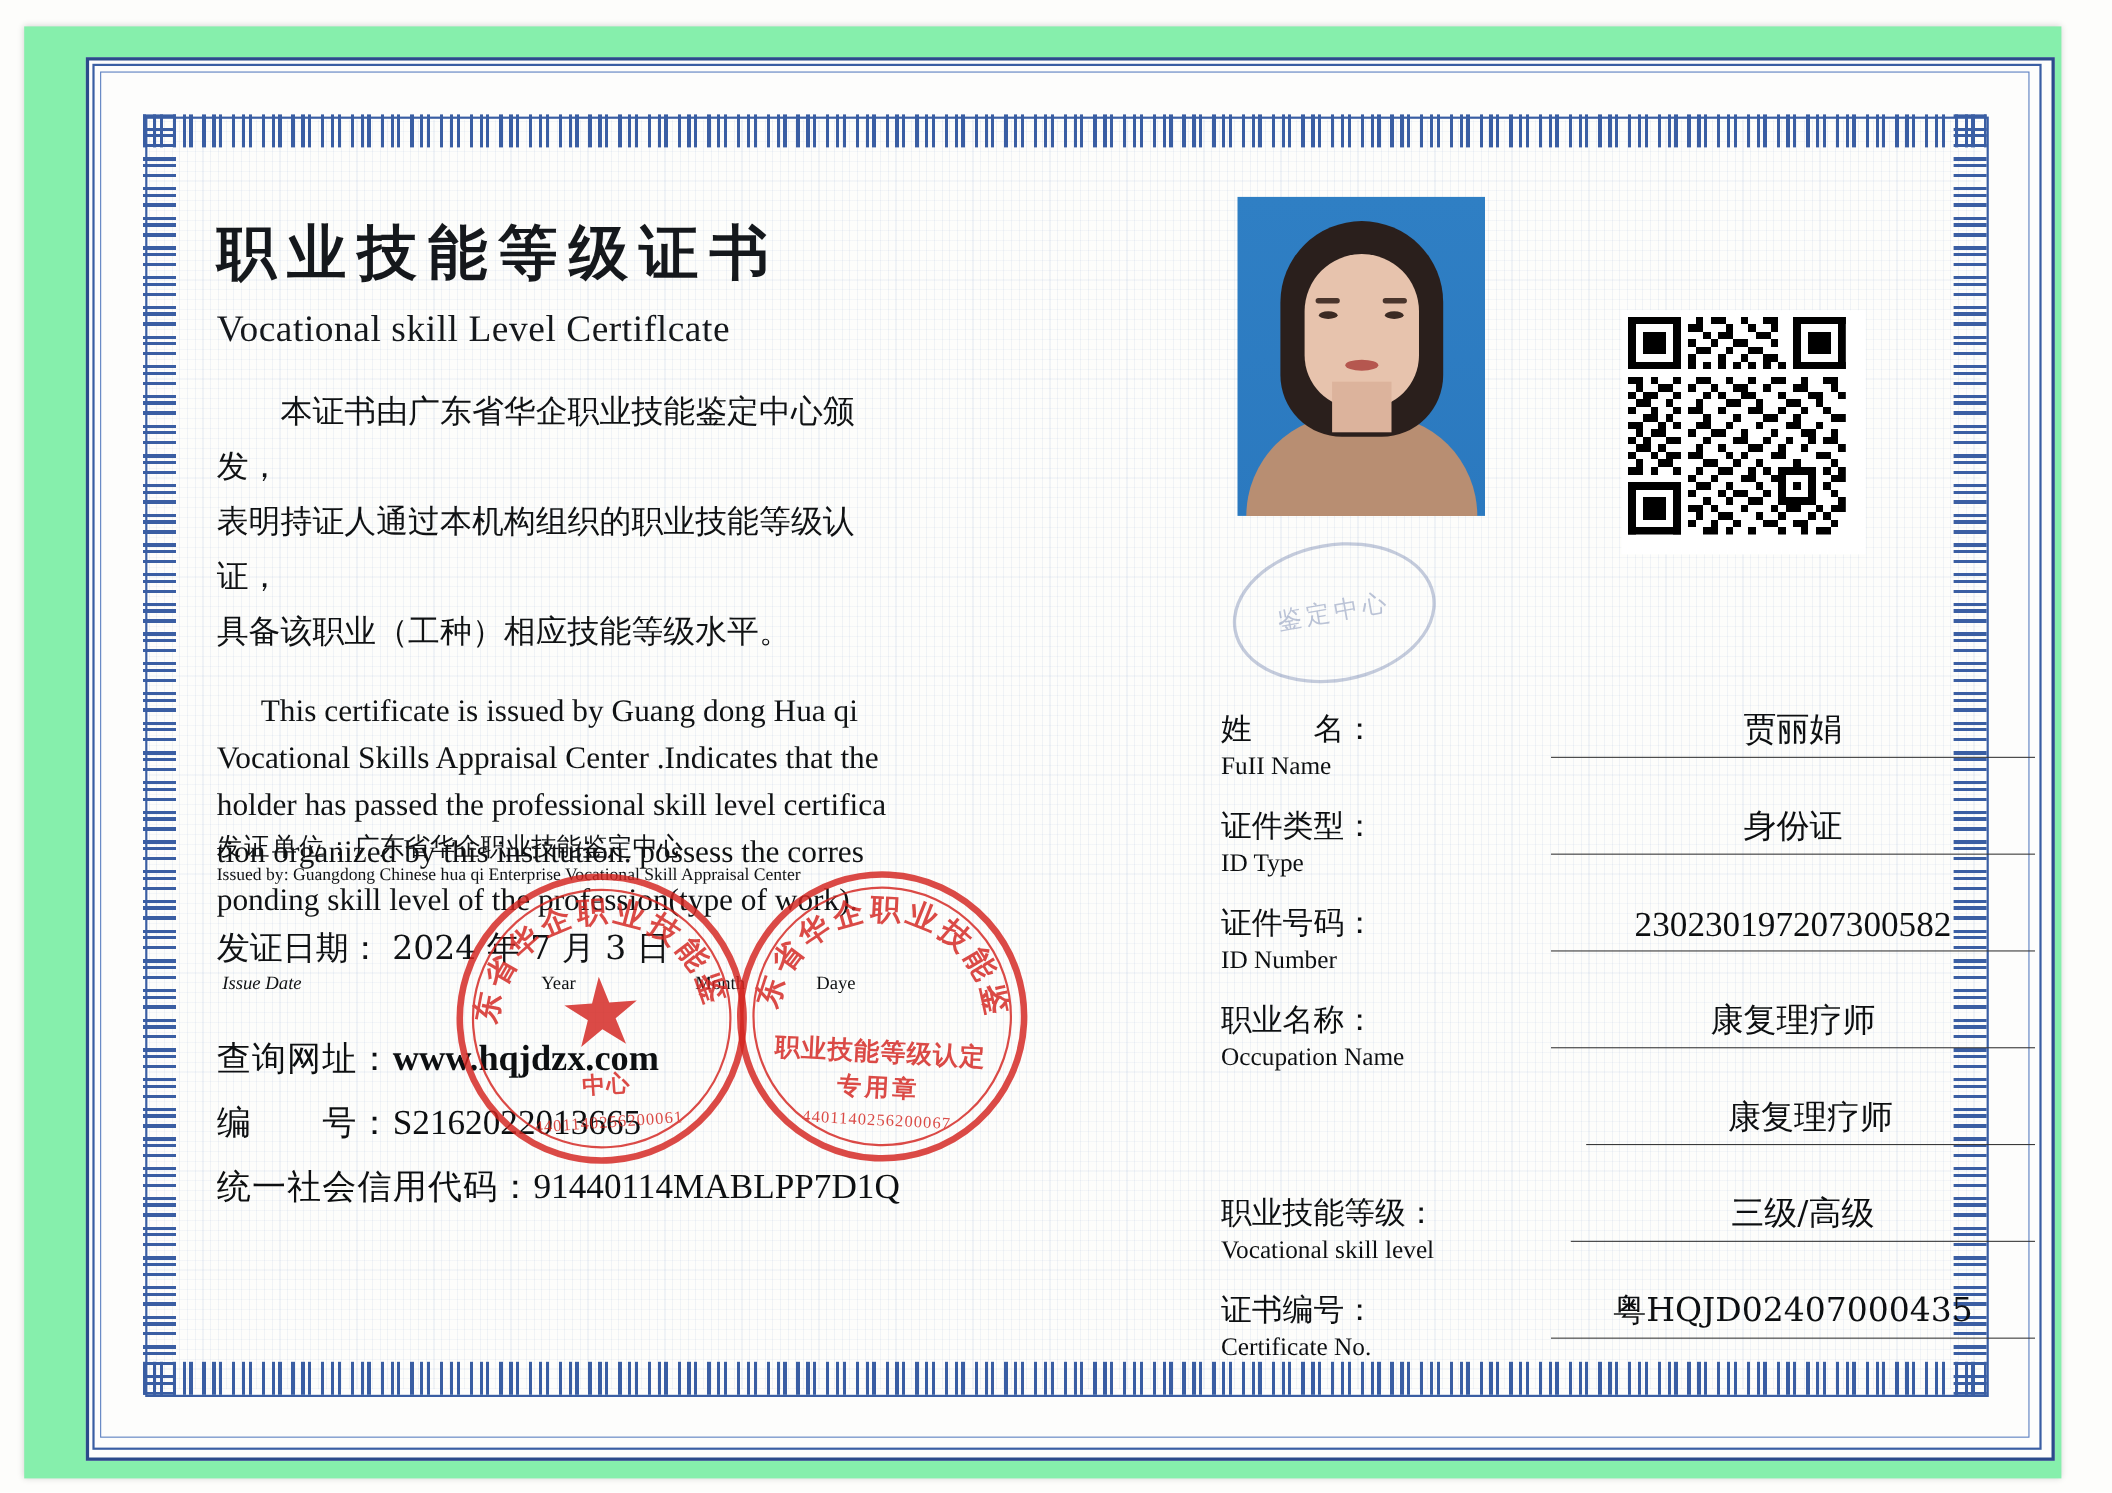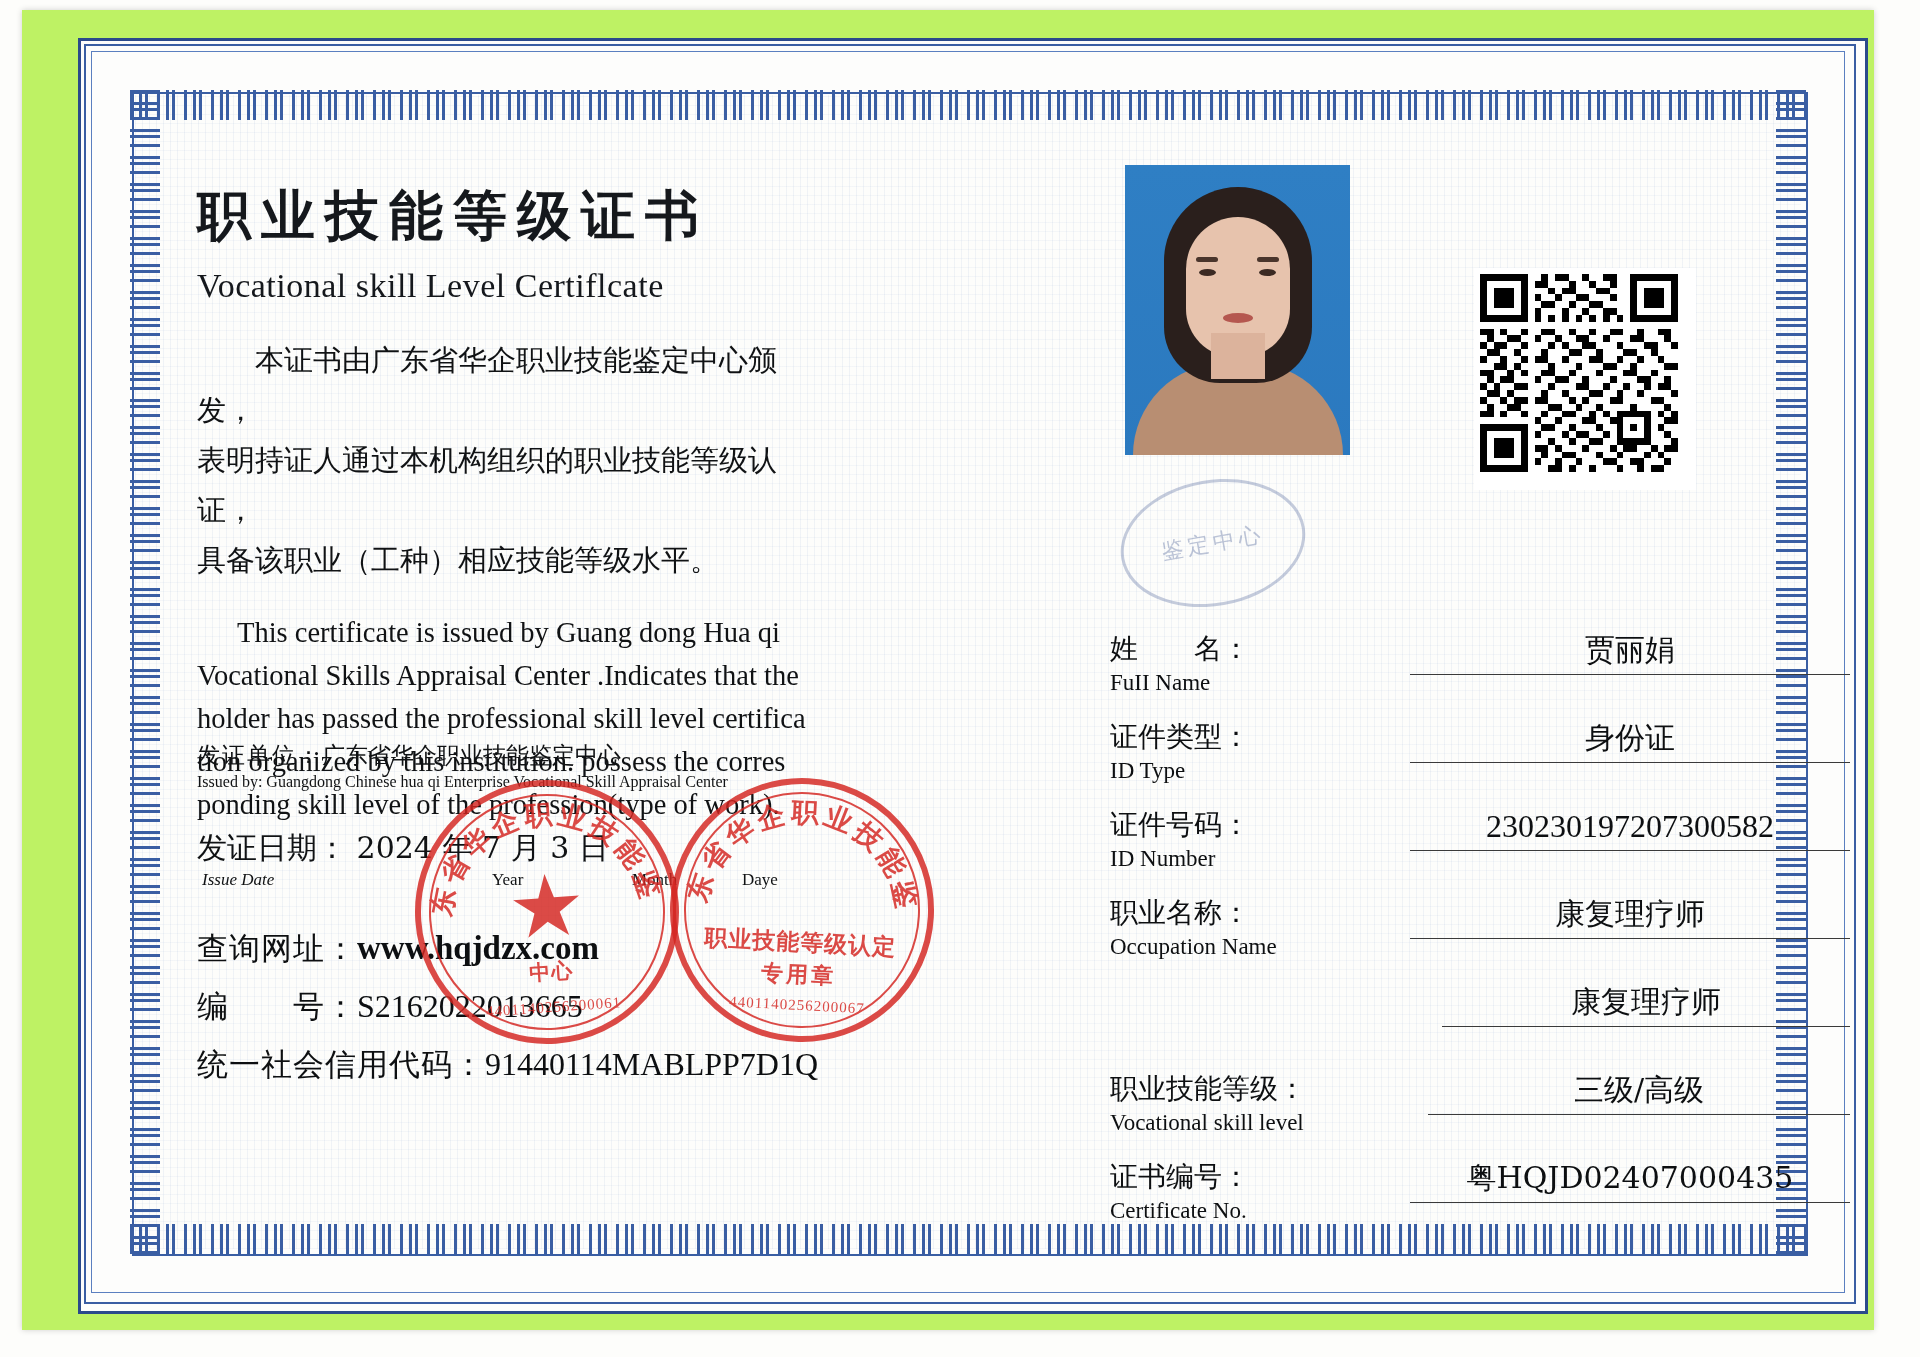--- a/index.html
+++ b/index.html
@@ -16,24 +16,24 @@
     position: relative;
     width: 1920px;
     height: 1357px;
     background: #fdfdfb;
   }
 
   
   .paper {
     position: absolute;
     left: 22px;
-    top: 10px;
+    top: 24px;
     width: 1852px;
     height: 1320px;
-    background: #bef264;
+    background: #86efac;
     box-shadow: 0 0 6px rgba(0,0,0,0.18);
   }
 
   .border-outer {
     position: absolute;
     left: 56px;
     top: 28px;
     width: 1784px;
     height: 1270px;
     border: 3px solid #2b4a8b;

